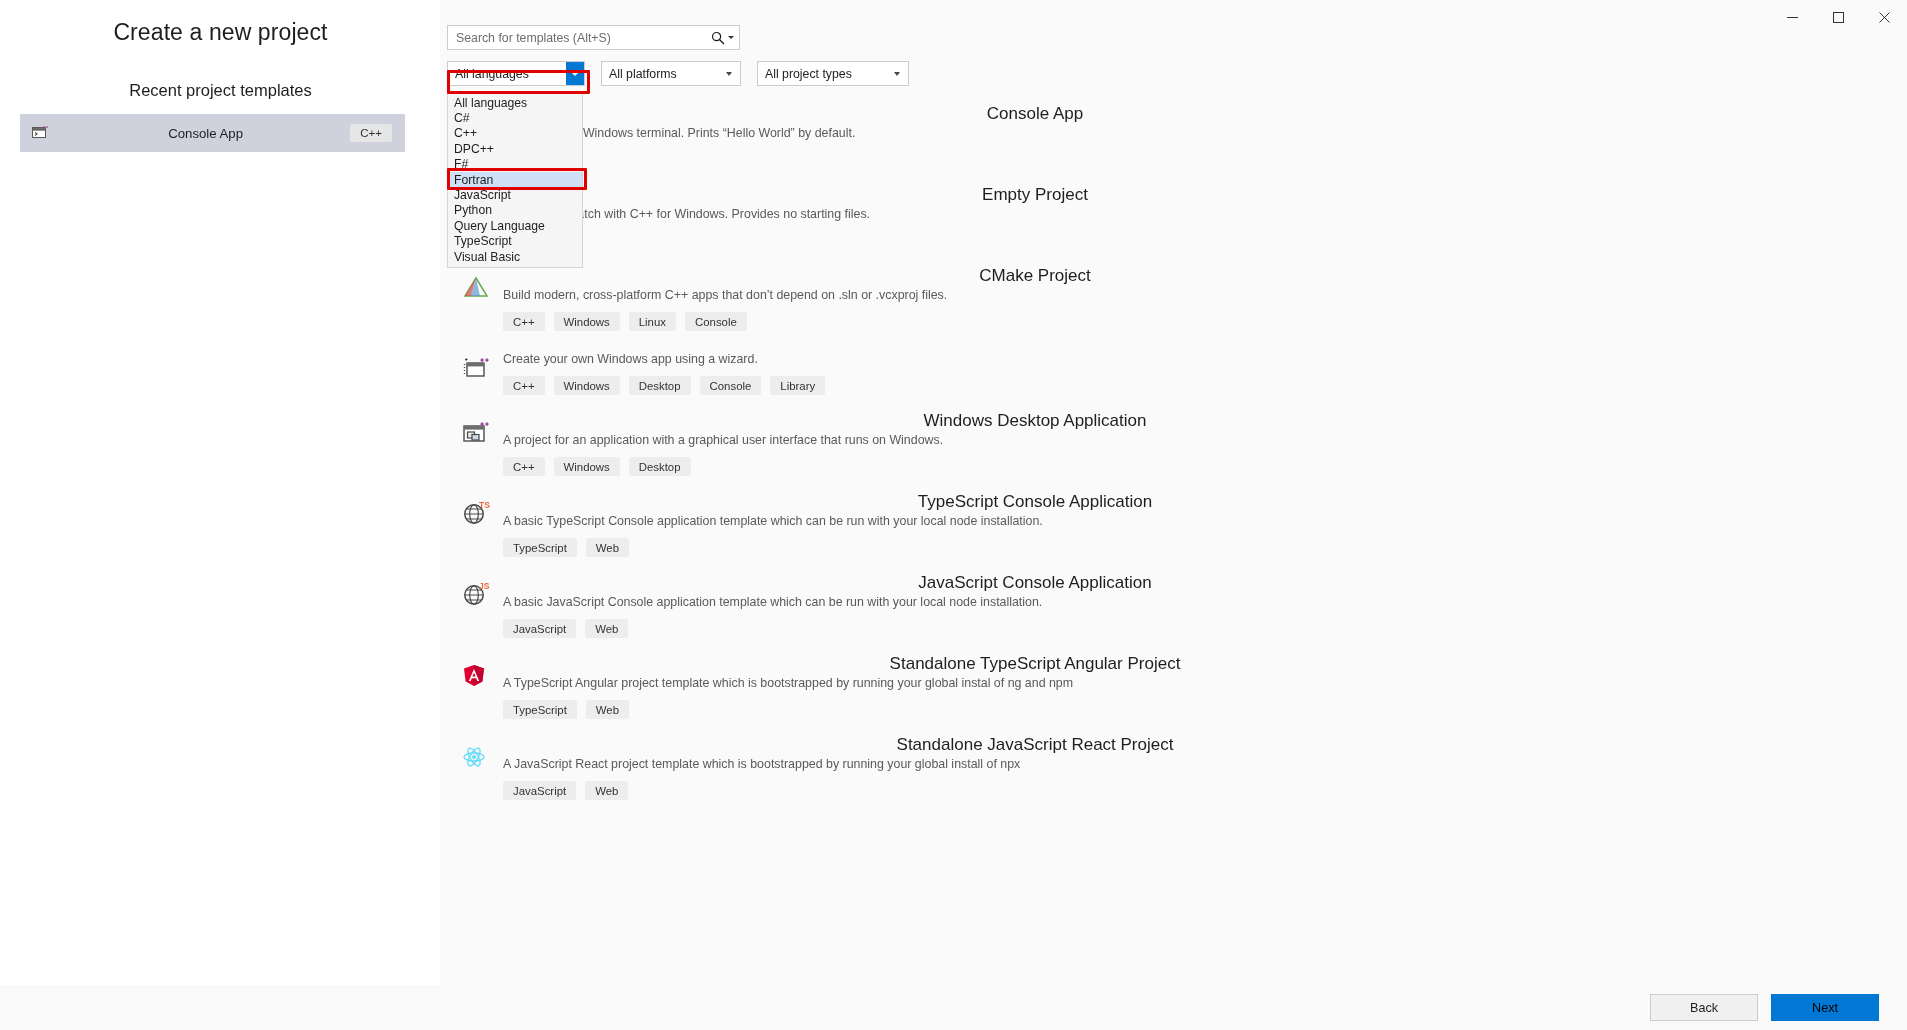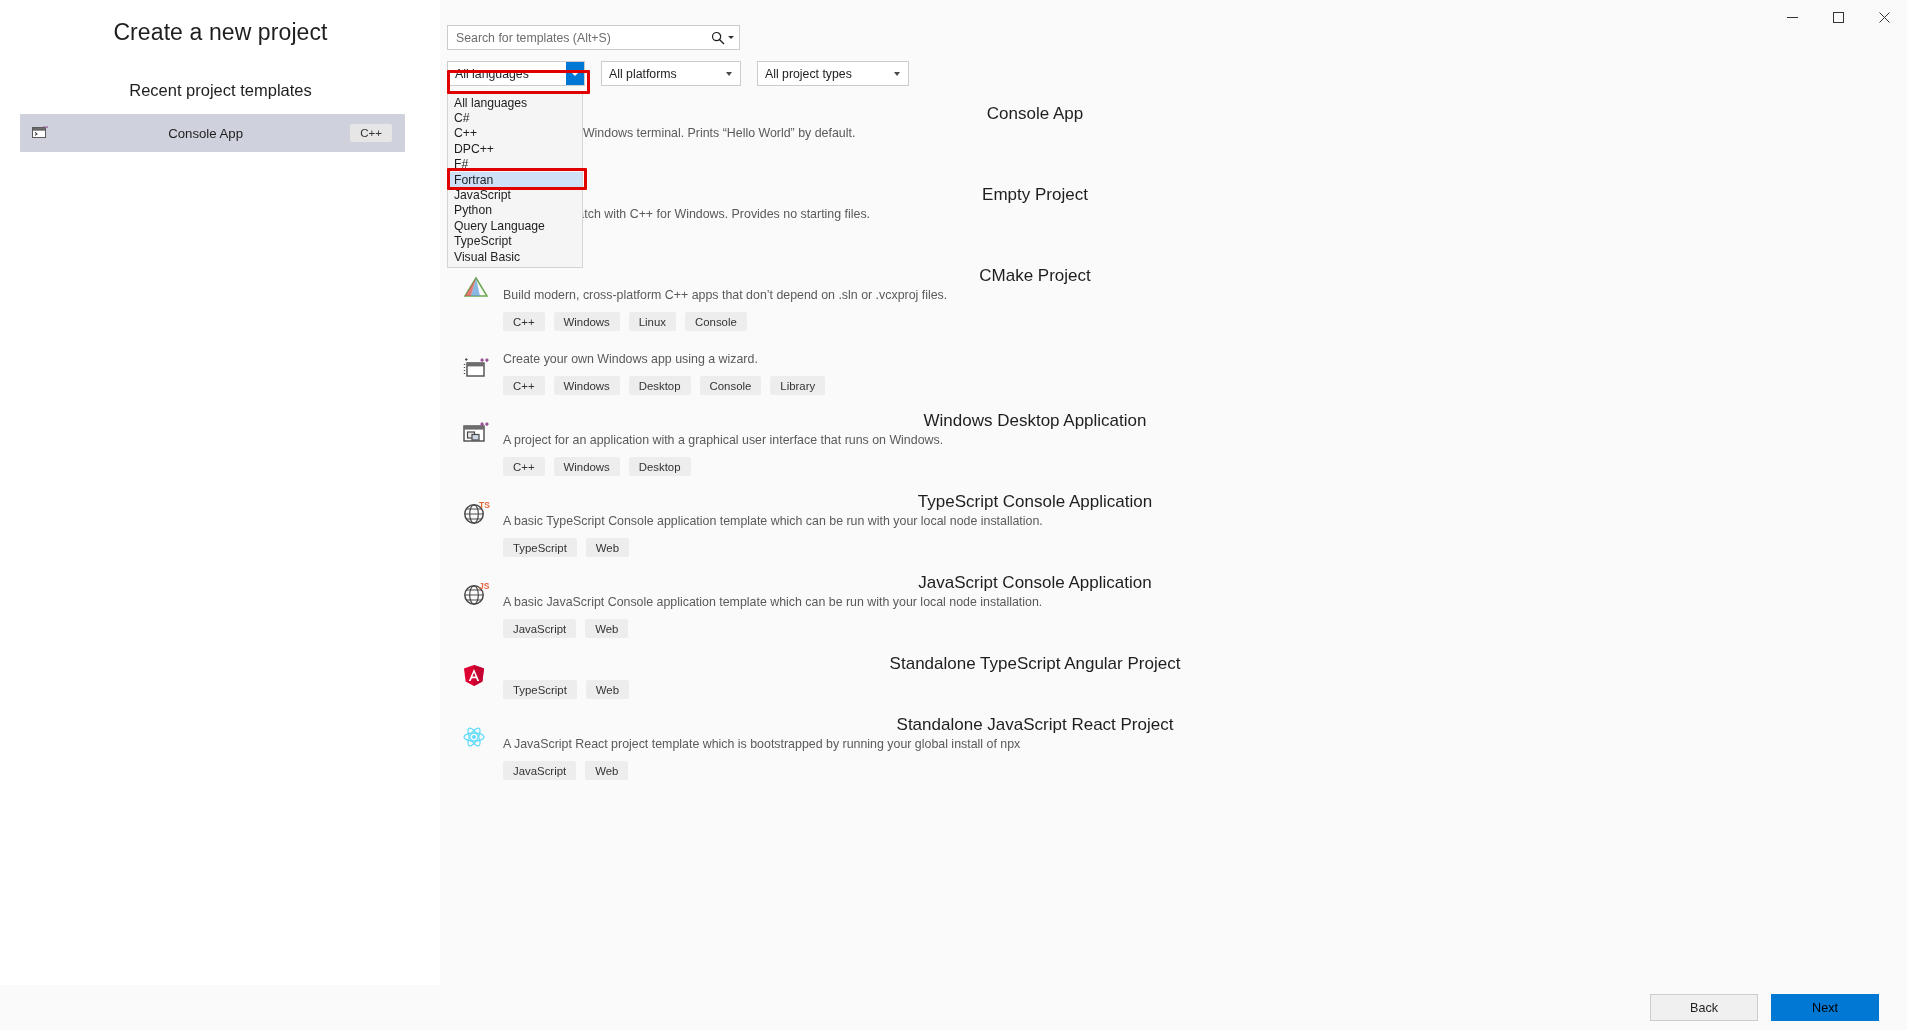--- a/index.html
+++ b/index.html
@@ -403,20 +403,21 @@
     <div class="tpl">
       <span class="tpl-icon">
         <svg width="28" height="26" viewBox="0 0 28 26">
           <path d="M12 3 L22 6.6 L20.4 19.6 L12 24 L3.6 19.6 L2 6.6 Z" fill="#dd0031"></path>
           <path d="M12 3 L12 24 L20.4 19.6 L22 6.6 Z" fill="#c3002f"></path>
           <path d="M12 7 L17.2 19 L15.3 19 L14.2 16.2 L9.8 16.2 L8.7 19 L6.8 19 Z M12 10.8 L10.4 14.6 L13.6 14.6 Z" fill="#ffffff"></path>
         </svg>
       </span>
       <div class="tpl-body">
         <div class="tpl-name">Standalone TypeScript Angular Project</div>
+        <div class="tpl-desc">A TypeScript Angular project template which is bootstrapped by running your global instal of ng and npm</div>
         <div class="tags">
           <span class="tag">TypeScript</span>
           <span class="tag">Web</span>
         </div>
       </div>
     </div>
 
     <div class="tpl">
       <span class="tpl-icon">
         <svg width="28" height="26" viewBox="0 0 28 26">

